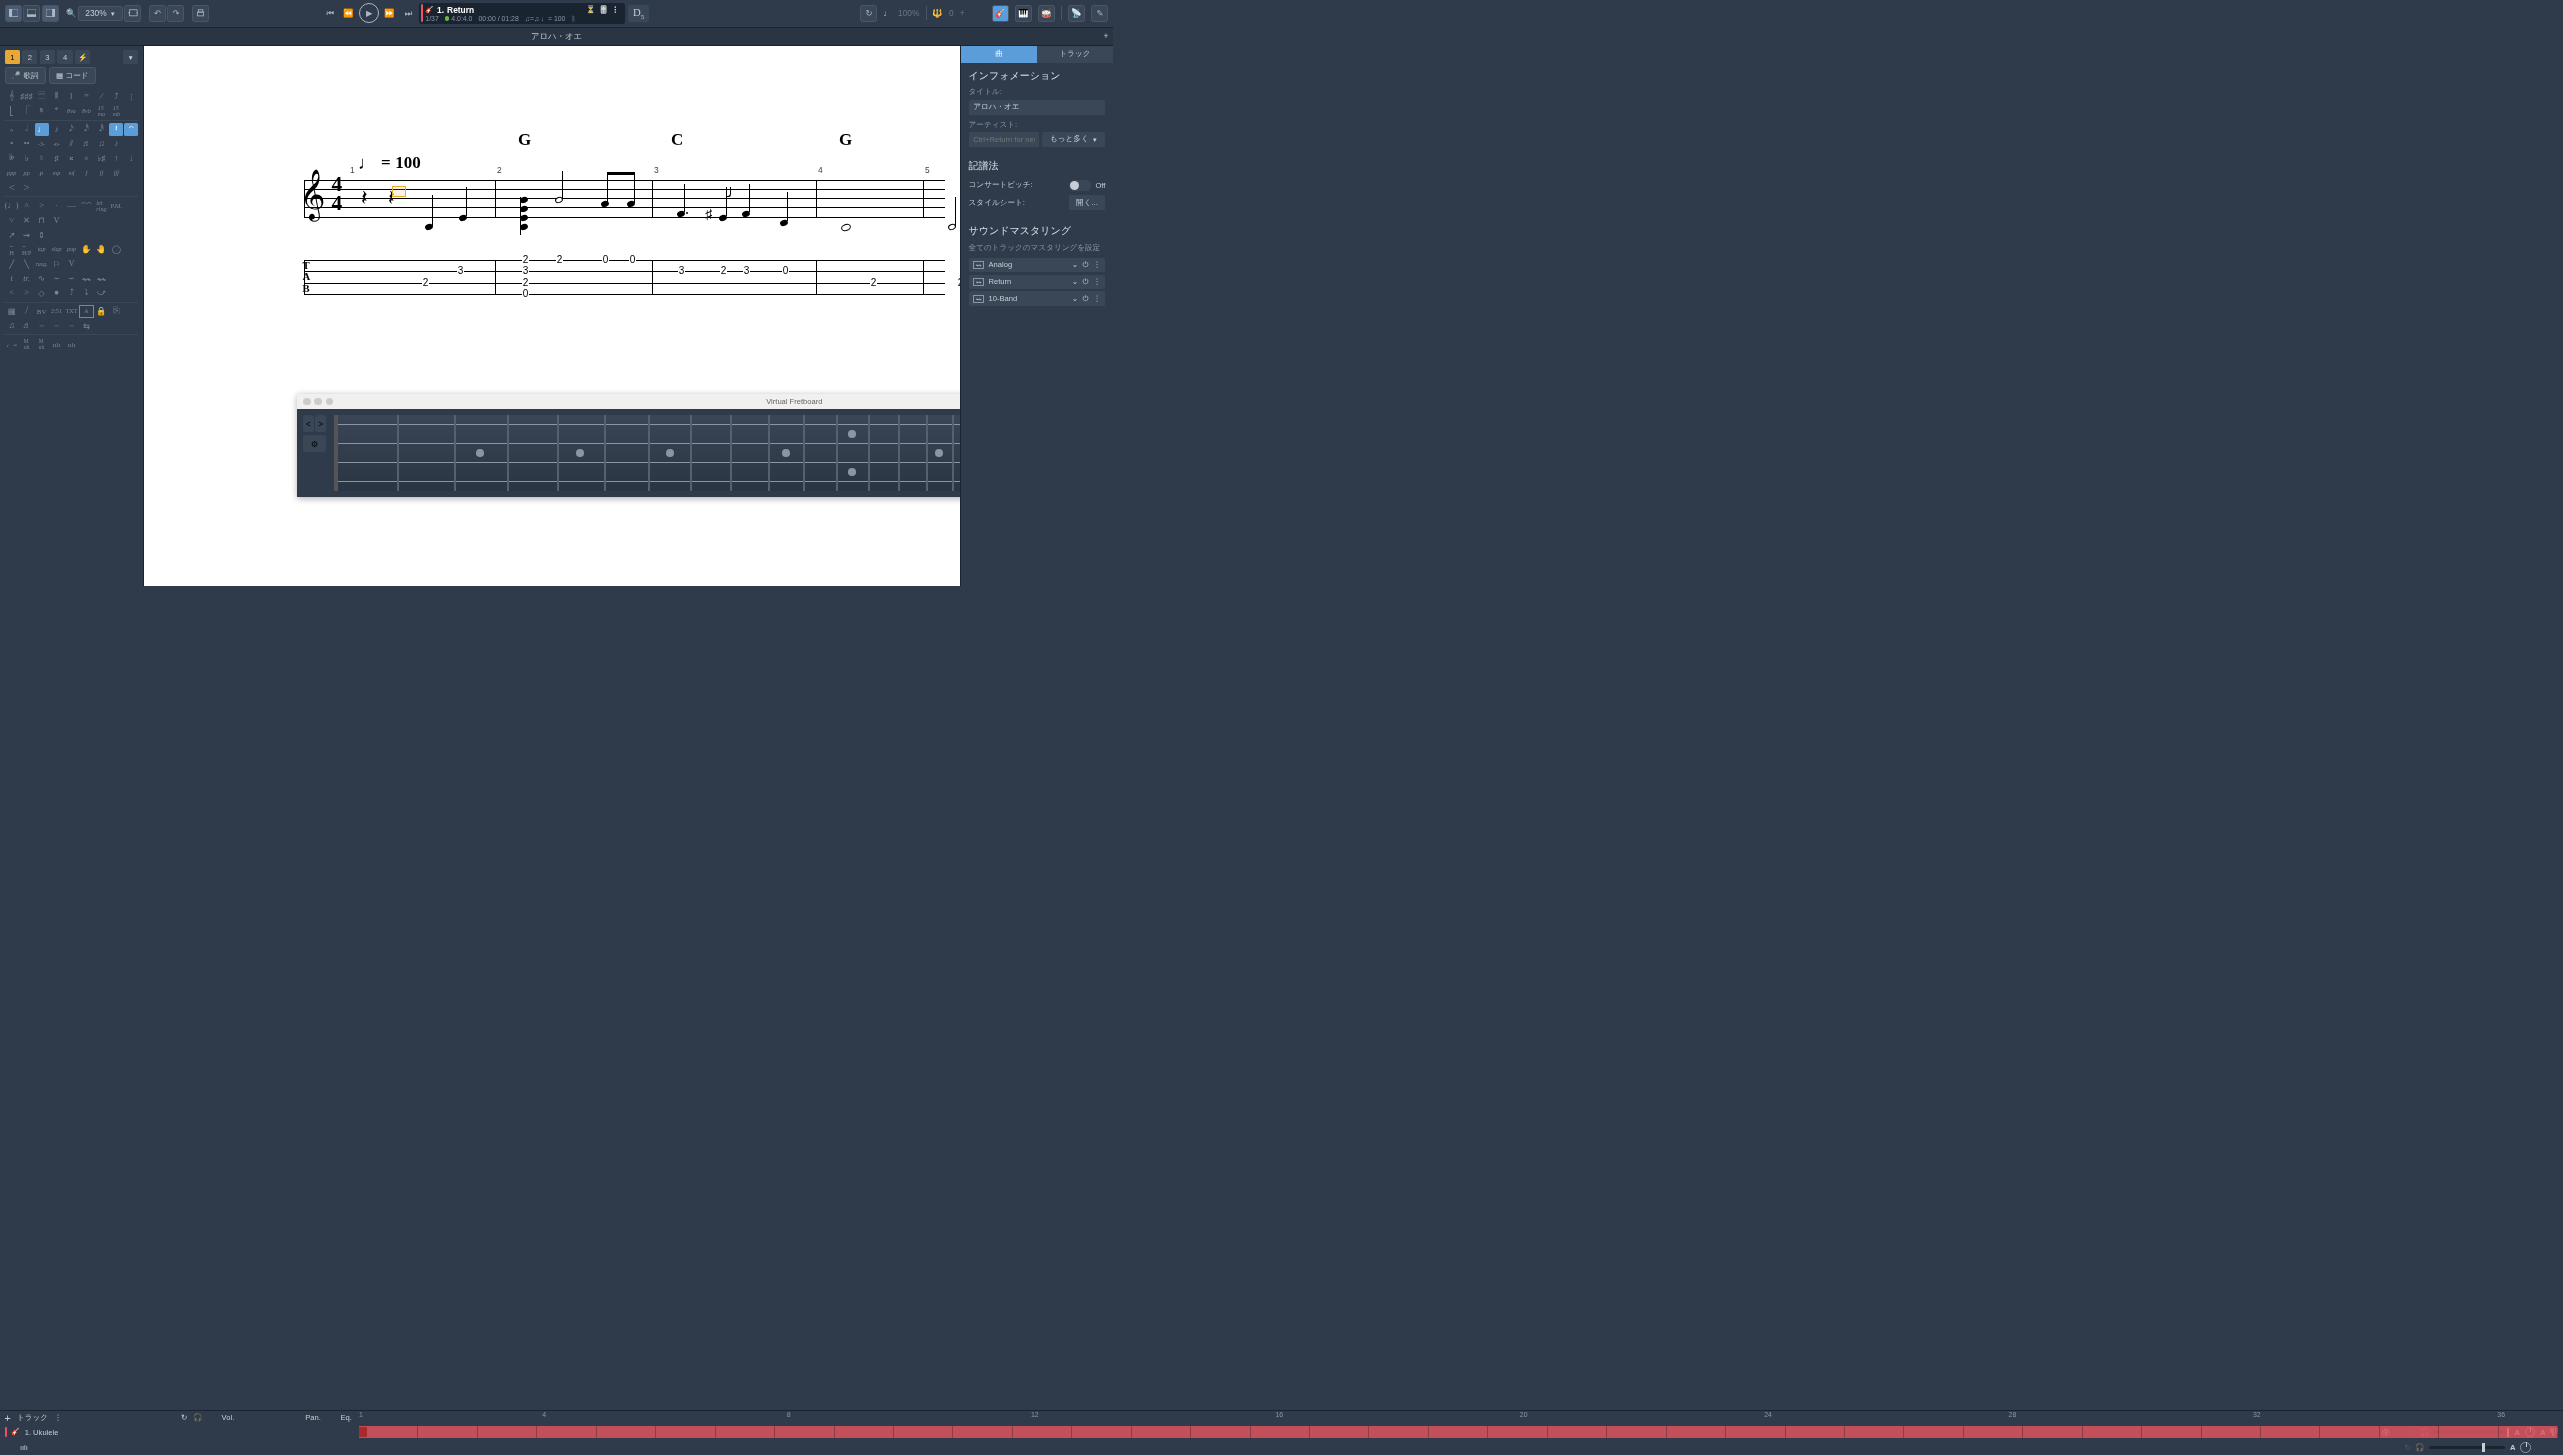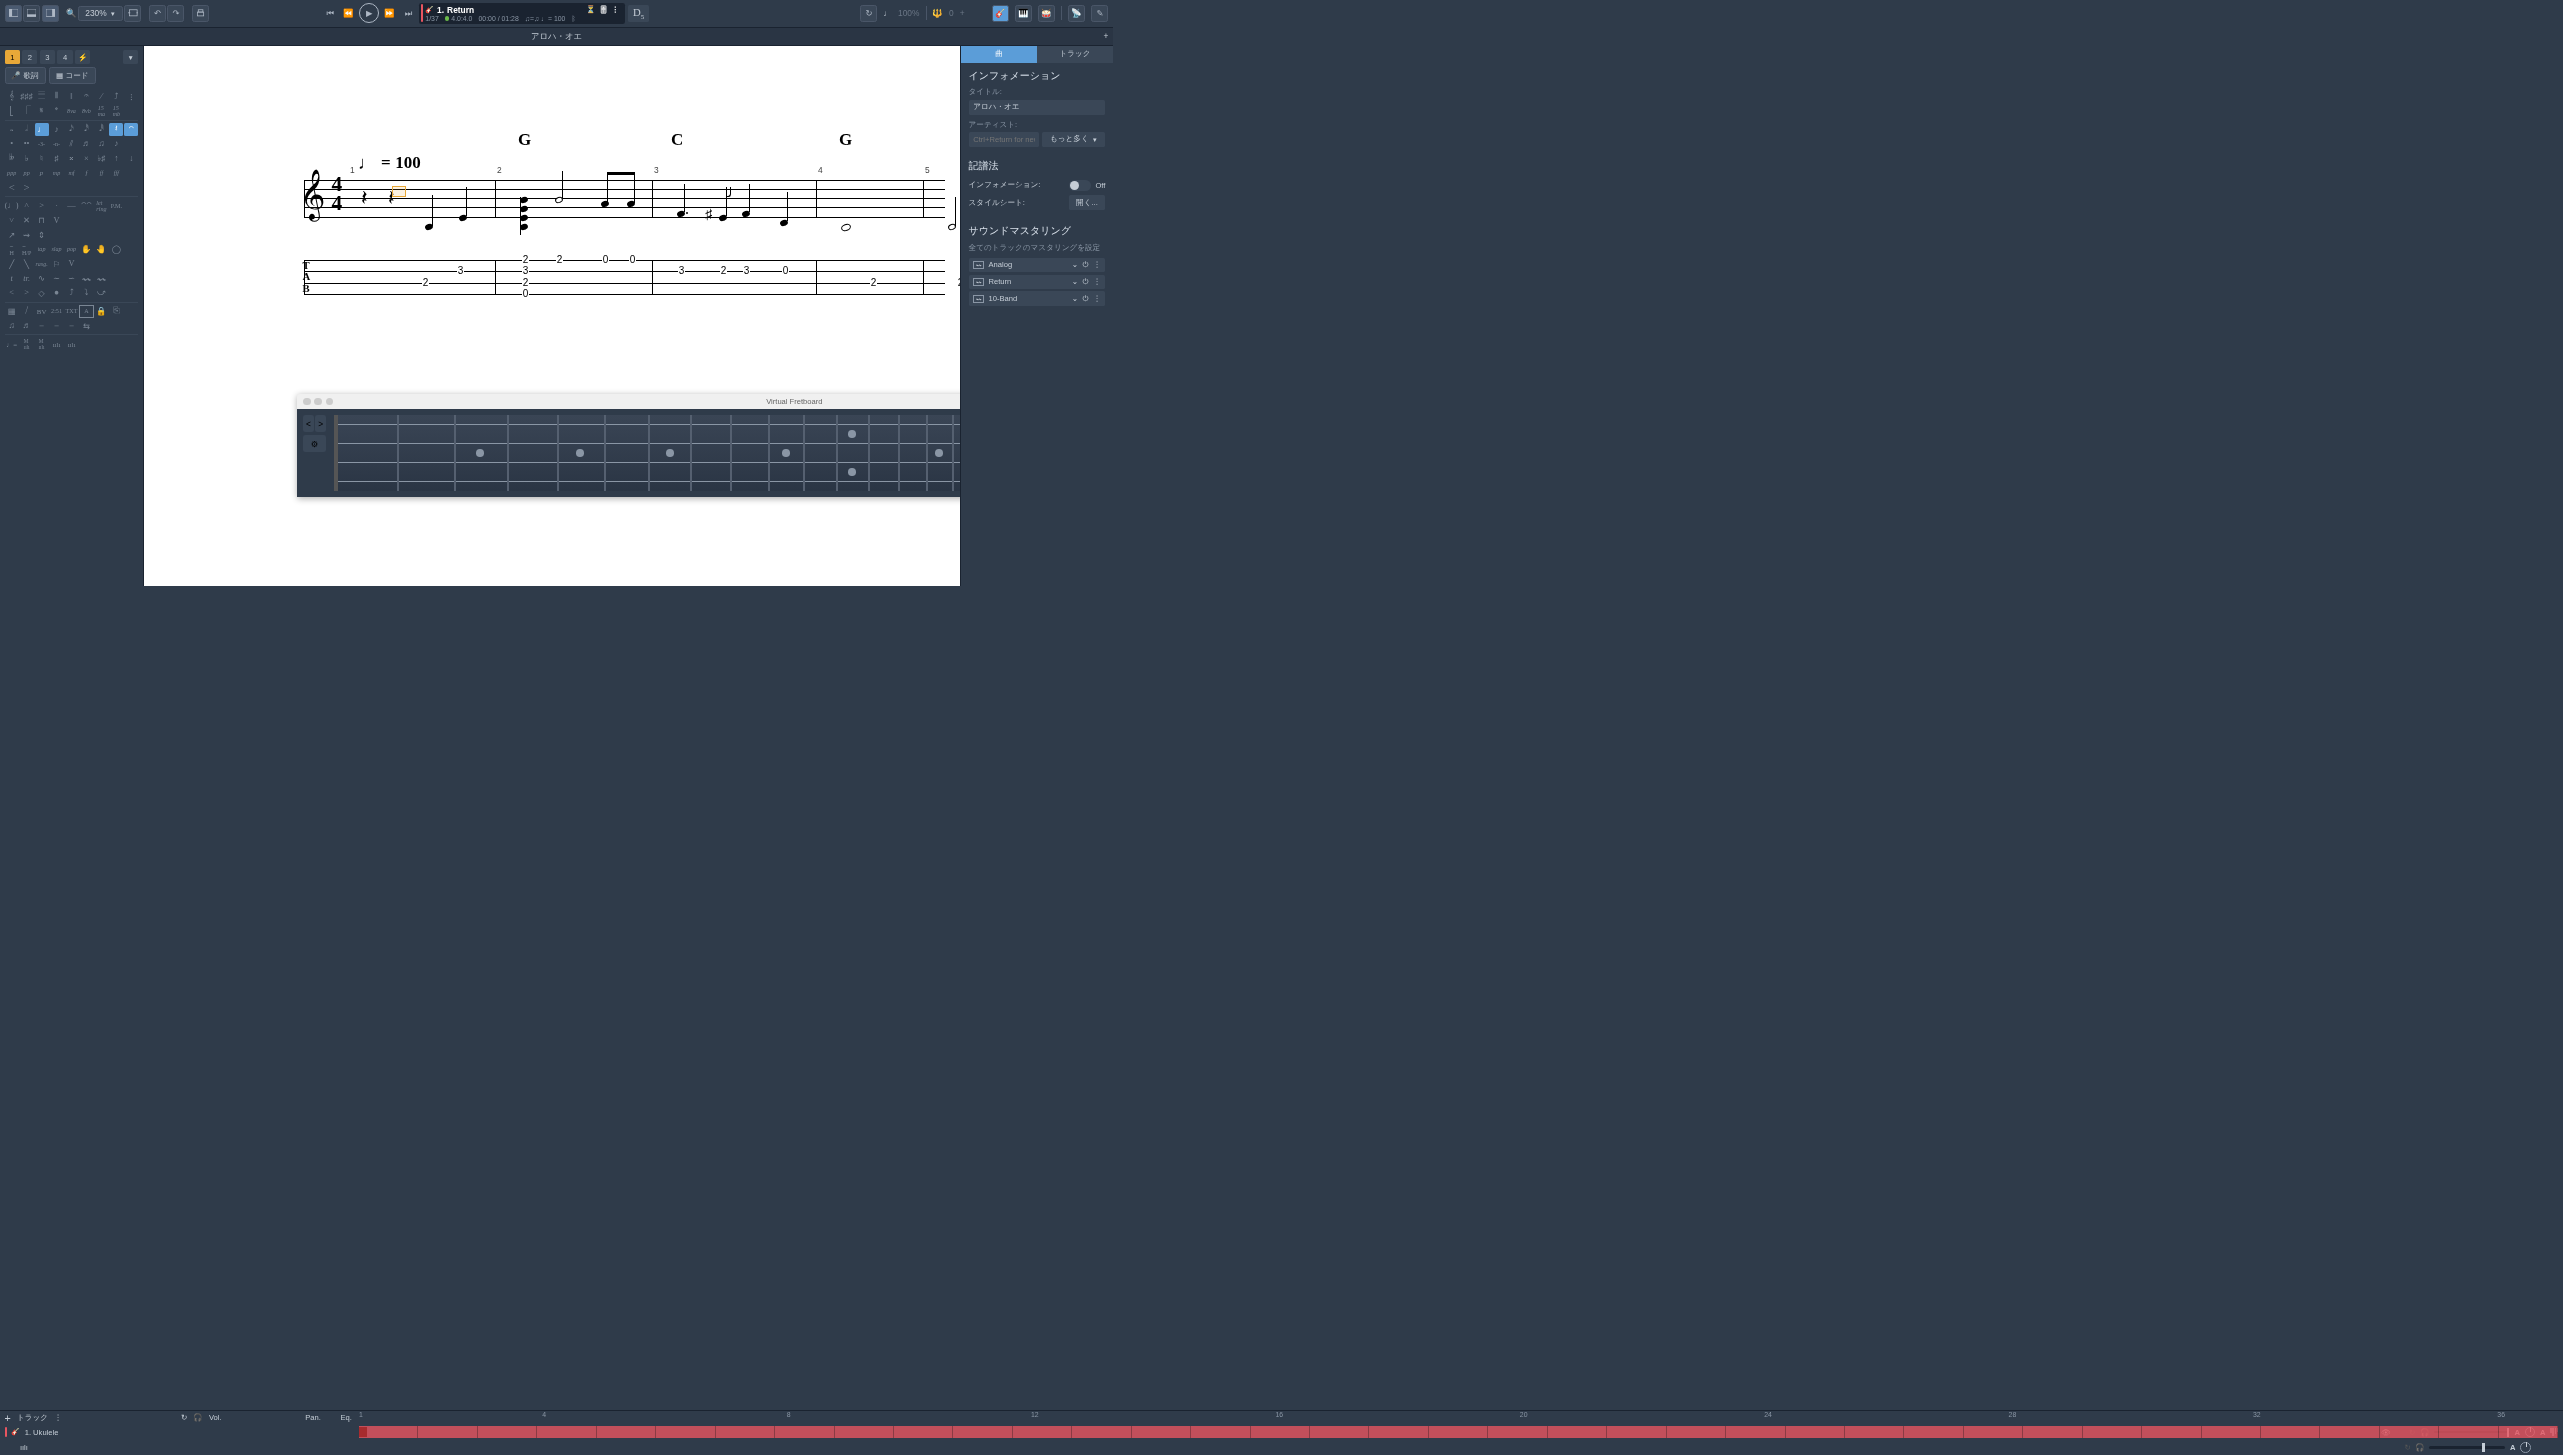--- a/index.html
+++ b/index.html
@@ -604,21 +604,21 @@
         <input class="rp-input" style="flex: 1 1 0%; margin: 0px;" placeholder="Ctrl+Return for new...">
         <div class="more-btn">
             <span>もっと多く</span> 
             <span style="font-size:6.1px">▼</span>
           </div>
       </div>
     </div>
     <div class="rp-section">
       <div class="rp-h">記譜法</div>
       <div class="rp-row">
-        <span>インフォメーション:</span>
+        <span>コンサートピッチ:</span>
         <div style="display:flex;align-items:center;gap:4.6px">
           <div class="toggle">
               <div class="toggle-knob"></div>
             </div>
           <span>Off</span>
         </div>
       </div>
       <div class="rp-row">
         <span>スタイルシート:</span>
         <div class="more-btn">開く...</div>
@@ -653,21 +653,21 @@
 </div>
 
 <div class="bottom-bar">
   <div class="track-header-row">
     <span class="plus">+</span>
     <span>トラック</span>
     <span>⋮</span>
     <span style="width:107px"></span>
     <span>↻</span>
     <span>🎧</span>
-    <span style="width:38px;text-align:left">Vol.</span>
+    <span style="width:38px;text-align:center">Vol.</span>
     <span style="width:46px"></span>
     <span>Pan.</span>
     <span style="width:7.6px"></span>
     <span>Eq.</span>
     <div class="timeline-ruler" id="ruler">
         <div class="ruler-tick" style="left: 0%;">1</div>
         <div class="ruler-tick" style="left: 8.33333%;">4</div>
         <div class="ruler-tick" style="left: 19.4444%;">8</div>
         <div class="ruler-tick" style="left: 30.5556%;">12</div>
         <div class="ruler-tick" style="left: 41.6667%;">16</div>

